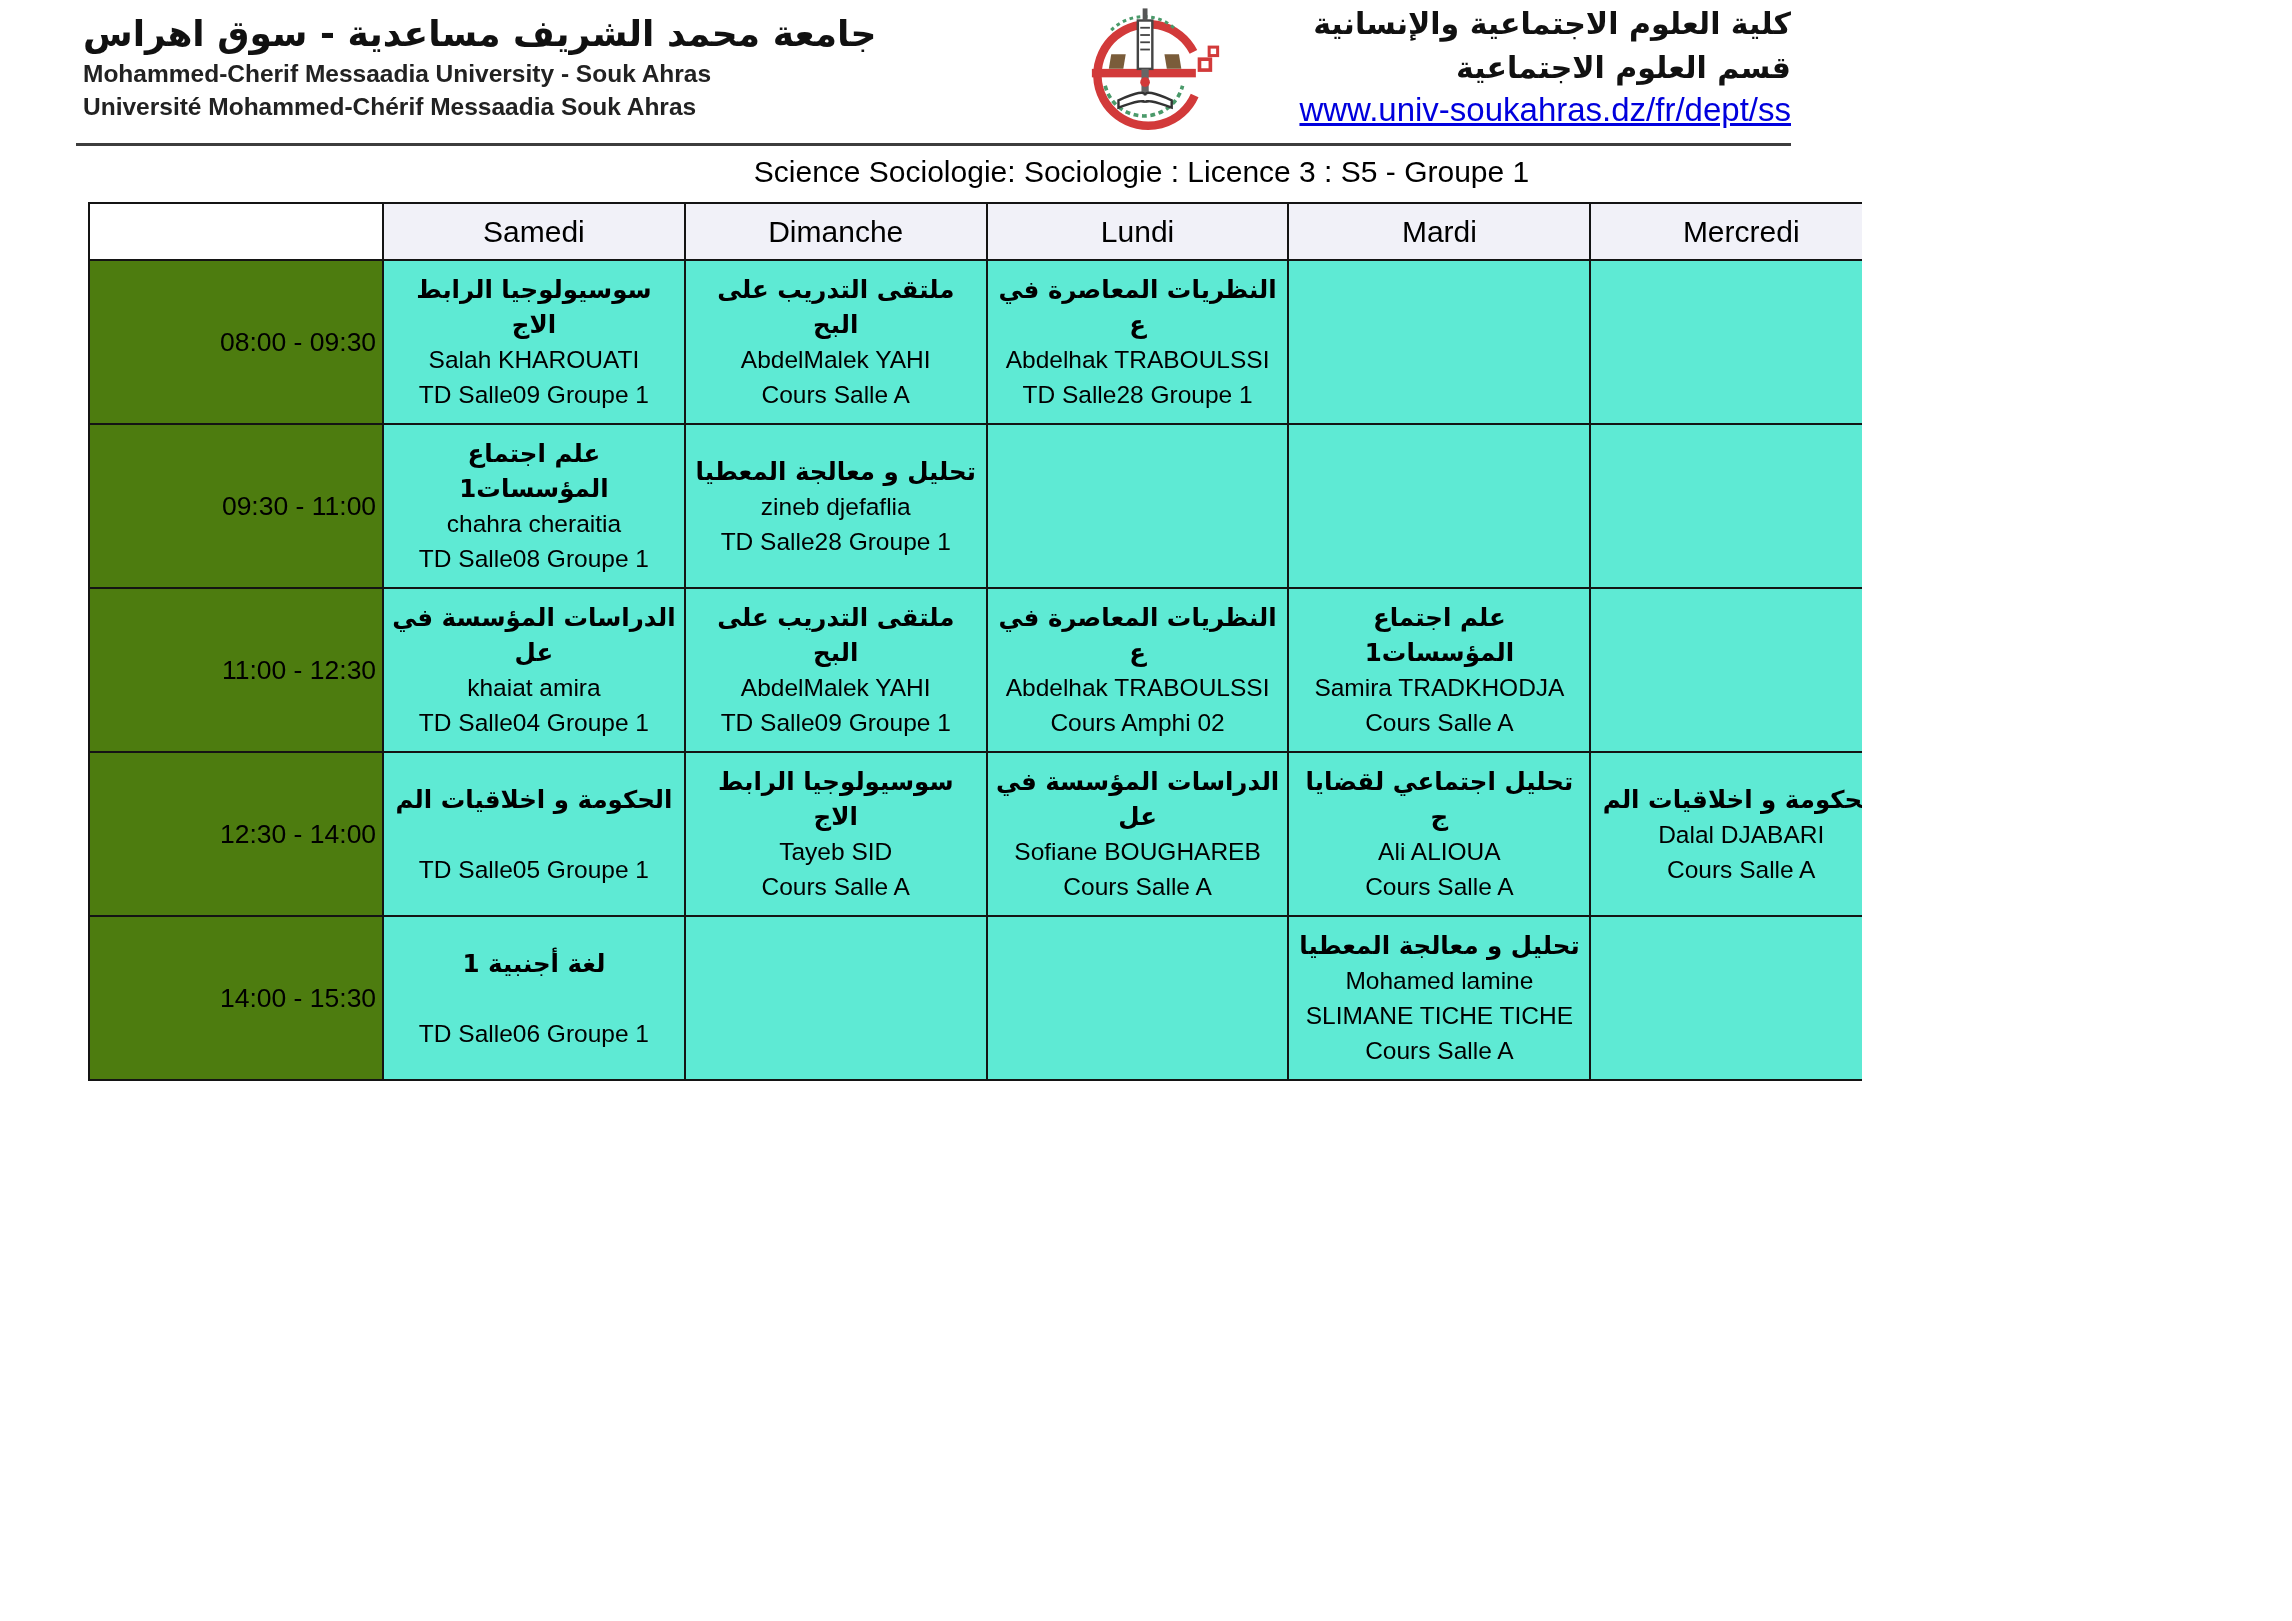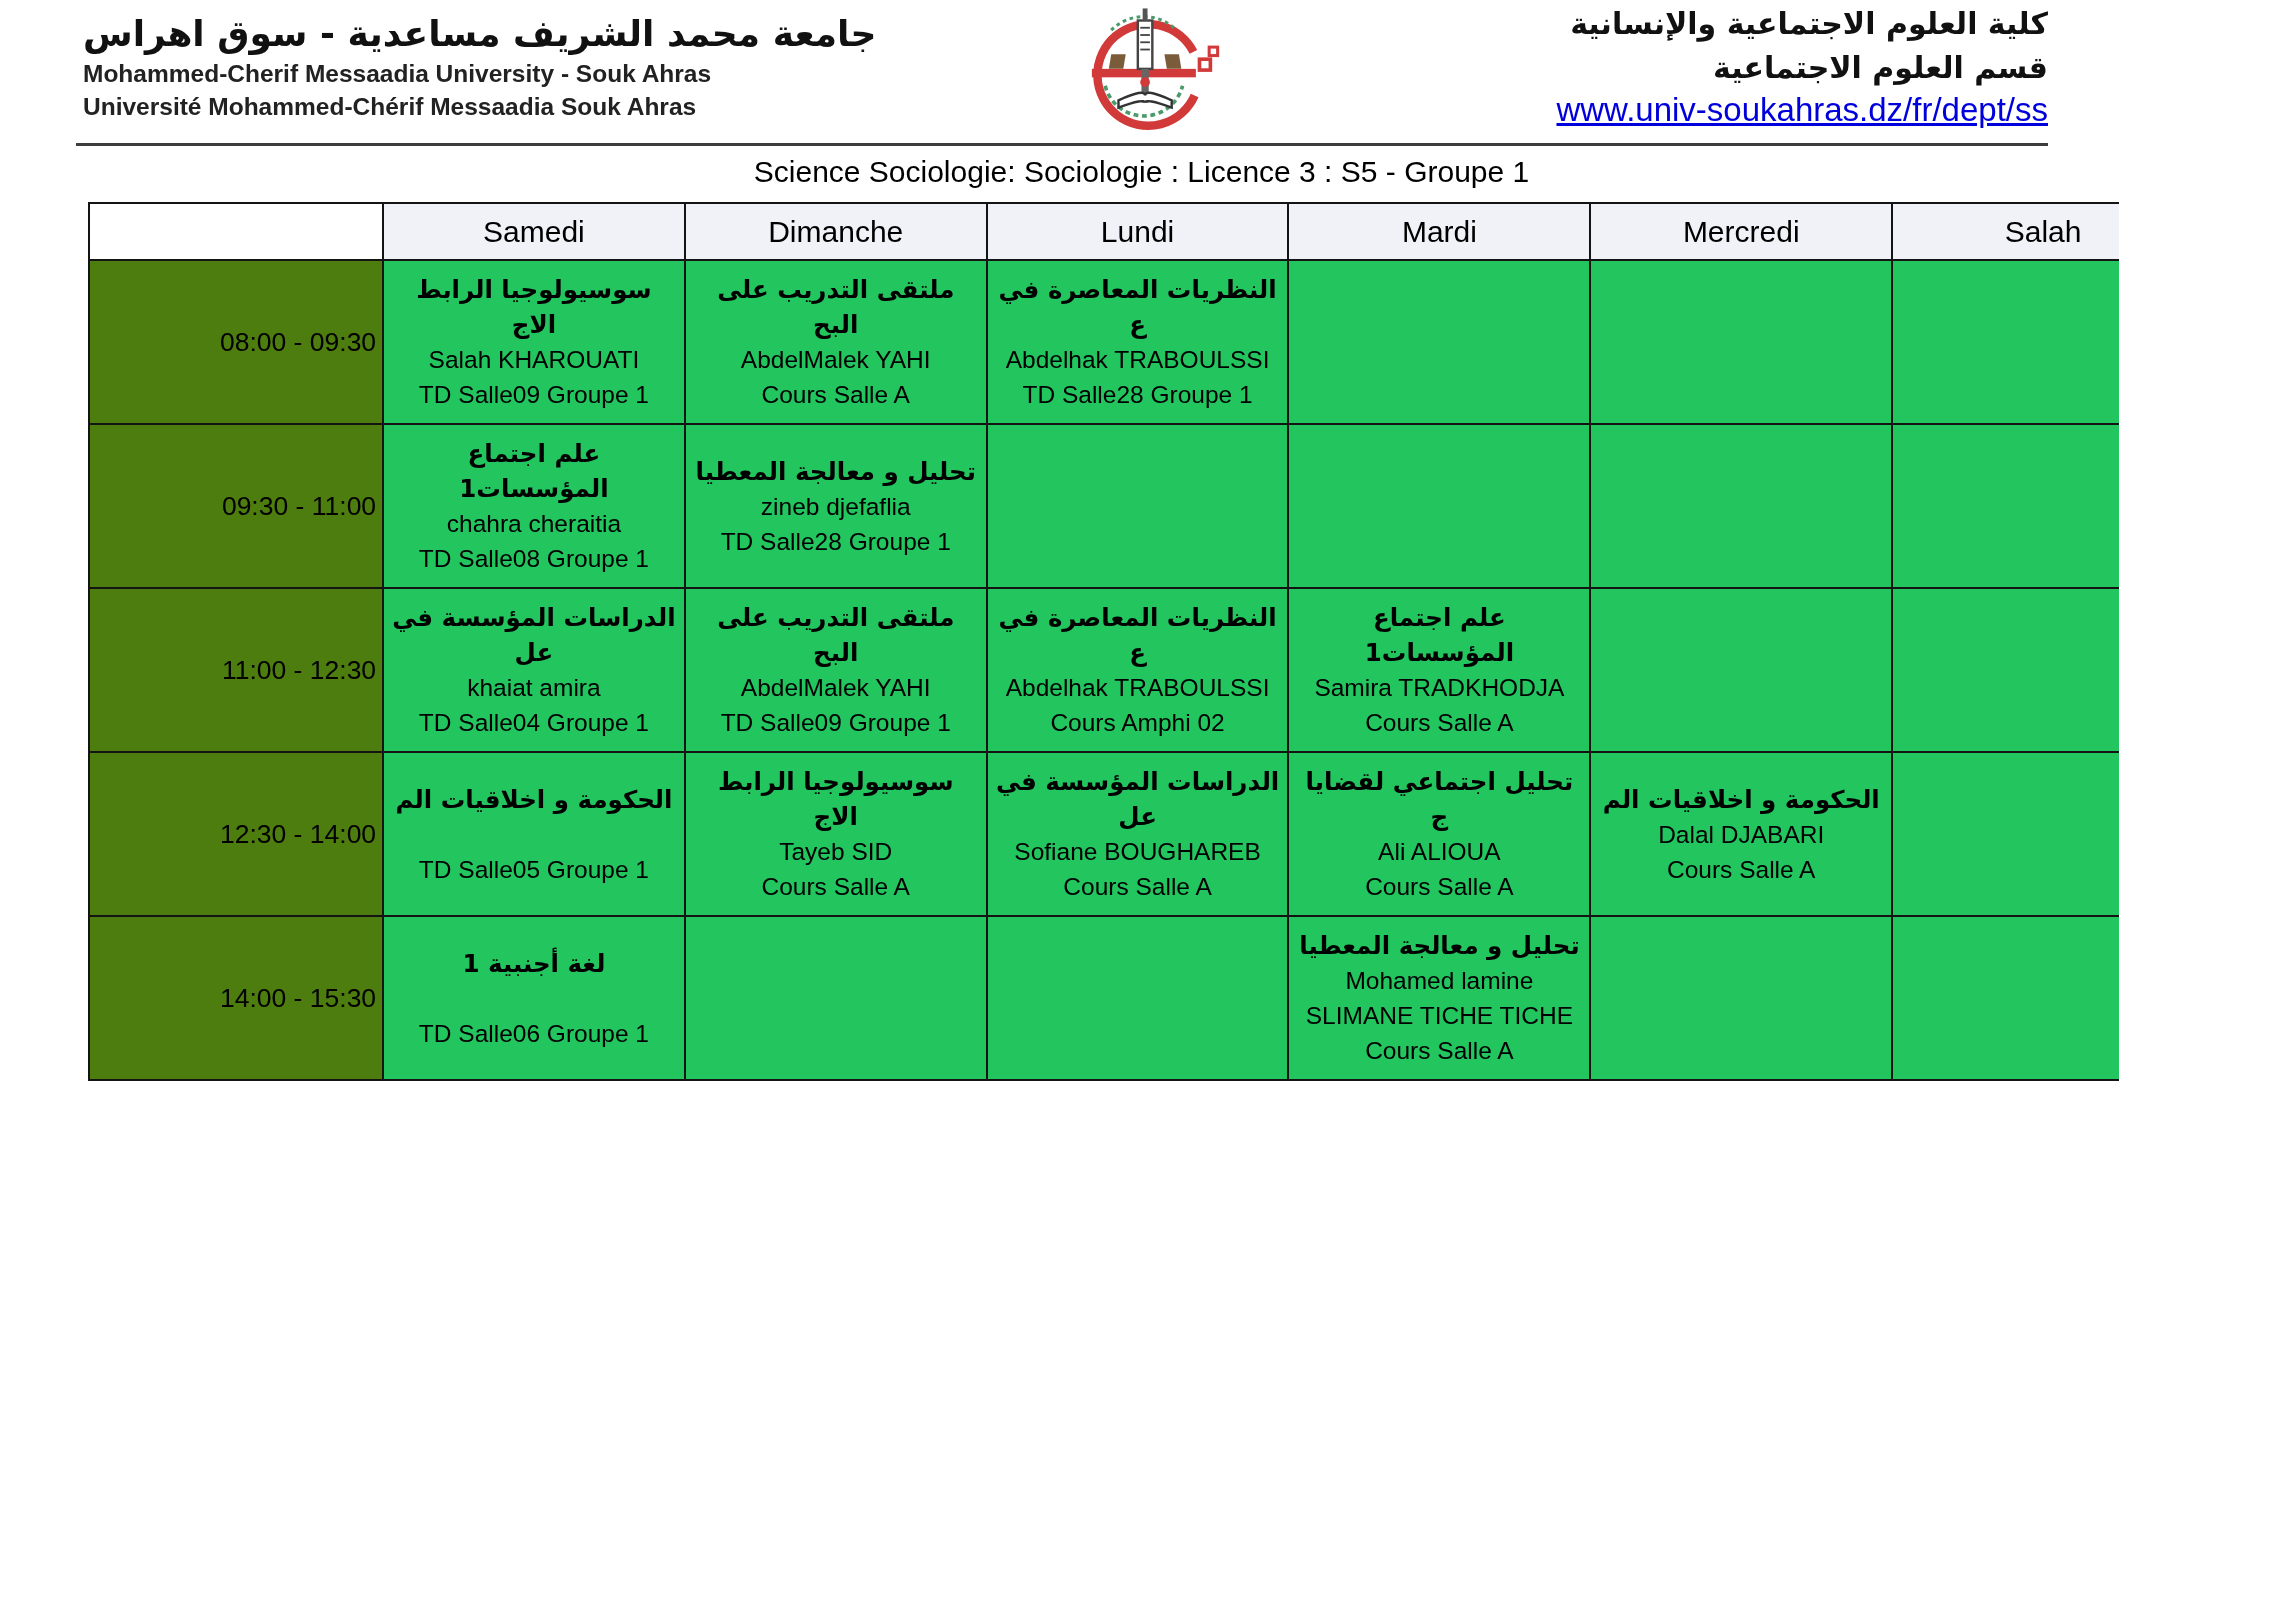--- a/index.html
+++ b/index.html
@@ -1,18 +1,18 @@
 <!DOCTYPE html>
 <html lang="fr"><head>
 <meta charset="utf-8">
 <style>
   * { box-sizing: border-box; }
   html,body { margin:0; padding:0; background:#ffffff; }
   .sheet {
-    position:relative; width:2119px; height:1621px; background:#ffffff;
+    position:relative; width:1862px; height:1621px; background:#ffffff;
     font-family:"Liberation Sans", sans-serif; color:#000; overflow:hidden;
   }
 
   
   .uni-left { position:absolute; left:83px; top:9.8px; }
   .uni-left .ar-title { font-family:"DejaVu Sans", sans-serif; font-weight:bold; font-size:36px; line-height:47px; direction:rtl; text-align:left; color:#111; }
   .uni-left .en-line { font-size:24.5px; font-weight:bold; color:#222; line-height:33px; }
   .uni-left .en-line:first-of-type { margin-top:7.8px; }
 
   .logo-wrap { position:absolute; left:1071px; top:5.9px; width:153px; height:133px; }
@@ -26,21 +26,21 @@
 
   .page-title { position:absolute; left:88px; width:2107px; top:155px; text-align:center; font-size:30px; color:#000; }
 
   
   table.timetable { position:absolute; left:88px; top:202px; width:2107px; border-collapse:collapse; table-layout:fixed; background:#fff; }
   .timetable th, .timetable td { border:2.9px solid #141414; padding:0 5.9px; }
   .timetable thead th { height:57px; background:#f1f1f8; font-weight:normal; font-size:30px; text-align:center; }
   .timetable thead th.corner { background:#ffffff; width:294px; }
   .timetable tbody tr { height:164px; }
   .timetable tbody th.time { background:#4d7c0f; font-weight:normal; font-size:26.5px; text-align:right; }
-  .timetable td.slot { background:#22c55e; text-align:center; vertical-align:middle; font-size:24.5px; line-height:35px; }
+  .timetable td.slot { background:#5eead4; text-align:center; vertical-align:middle; font-size:24.5px; line-height:35px; }
   .slot .course-title { font-family:"DejaVu Sans", sans-serif; font-weight:bold; font-size:24.5px; direction:rtl; }
   .slot .course-teacher, .slot .course-location { font-size:24.5px; }
 </style>
 </head>
 <body>
 
 <div class="sheet">
 
   <div class="uni-left">
     <div class="ar-title">جامعة محمد الشريف مساعدية - سوق اهراس</div>

